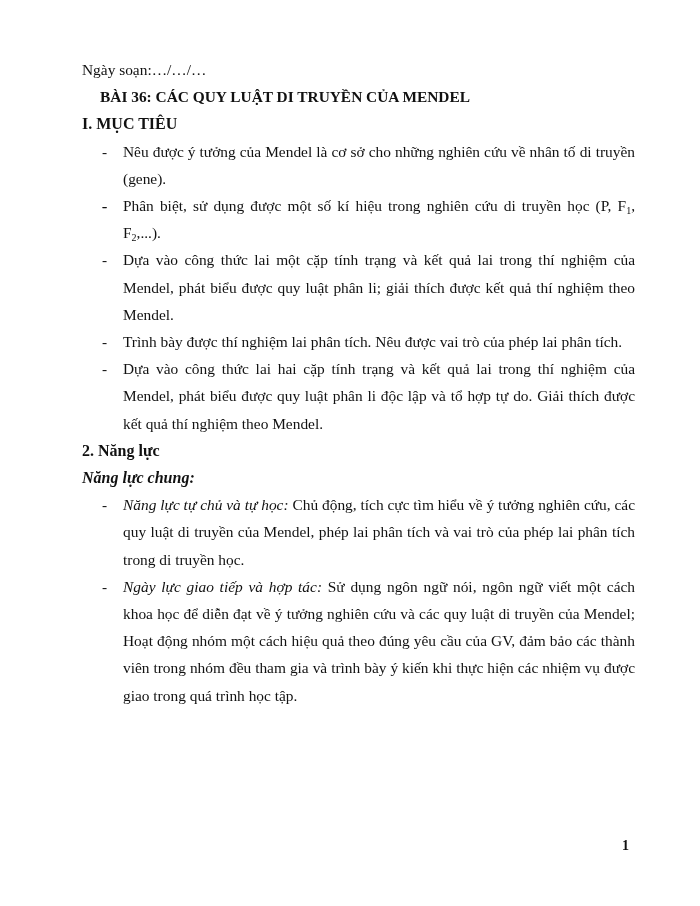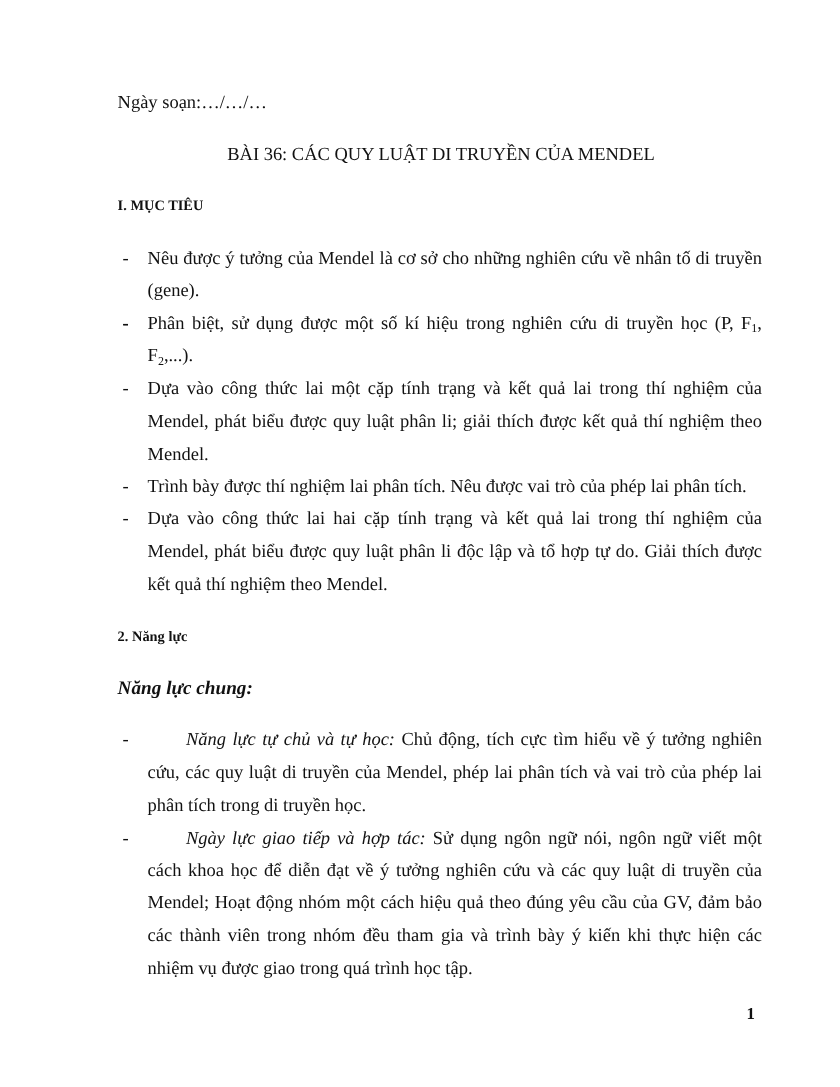--- a/index.html
+++ b/index.html
@@ -16,45 +16,45 @@
       color: #111111;
       font-size: 15.4px;
       line-height: 27.2px;
     }
     .page {
       position: absolute;
       left: 82px;
       top: 56px;
       width: 553px;
     }
-    .line { margin: 16px; white-space: nowrap; }
+    .line { margin: 0; white-space: nowrap; }
     .title {
-      text-align: center;
-      font-weight: normal;
+      text-align: left;
+      font-weight: bold;
       padding-left: 18px;
     }
-    .h1, .h2 { font-weight: bold; font-size: 12px; }
+    .h1, .h2 { font-weight: bold; font-size: 16px; }
     .h3 { font-weight: bold; font-style: italic; font-size: 16px; }
     ul.dash {
       list-style: none;
       margin: 0;
       padding: 0;
     }
     ul.dash li {
       position: relative;
       padding-left: 41px;
       text-align: justify;
       text-align-last: left;
     }
     ul.dash li .bullet {
       position: absolute;
       left: 20px;
       top: 0;
     }
-    .em { font-style: italic; margin-left: 32px; }
+    .em { font-style: italic; }
     sub { font-size: 10px; line-height: 0; vertical-align: -3px; }
     .page-number {
       position: absolute;
       left: 622px;
       top: 832px;
       font-weight: bold;
       font-size: 14px;
     }
   </style>
 </head>

